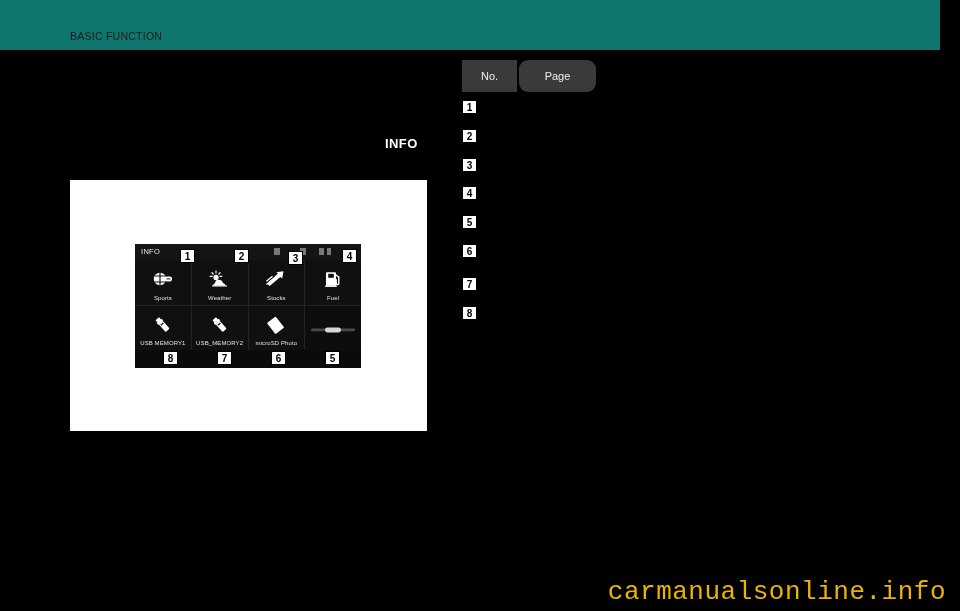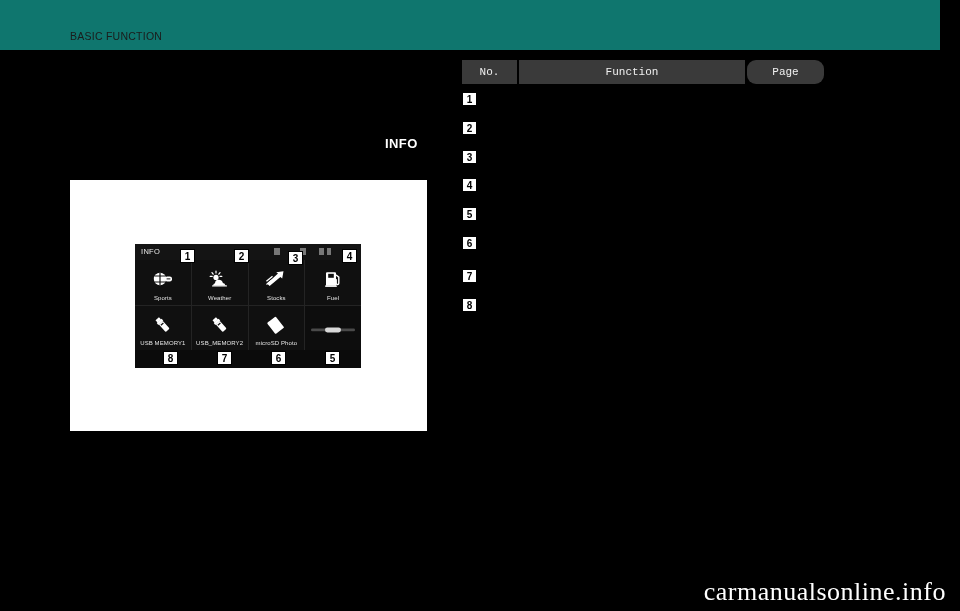--- a/index.html
+++ b/index.html
@@ -156,23 +156,22 @@
 
   
   #table-wrap {
     position: absolute;
     left: 462px;
     top: 60px;
     width: 362px;
   }
   #table-head {
     display: flex;
-    height: 24px;
+    height: 32px;
     gap: 2px;
-    font-family: Liberation Mono, monospace;
   }
   .th {
     background: #3a3a3a;
     color: #f0f0f0;
     font-size: 11px;
     display: flex;
     align-items: center;
     justify-content: center;
     box-sizing: border-box;
   }
@@ -211,23 +210,23 @@
     width: 70px;
     text-align: right;
   }
 
   
   #watermark {
     position: absolute;
     right: 14px;
     bottom: 4px;
     font-size: 26px;
-    color: #ffffff;
+    color: #eab308;
     letter-spacing: 0.5px;
-    font-family: Liberation Serif, serif;
+    font-family: Liberation Mono, monospace;
   }
 </style>
 </head>
 <body>
 
 <div id="header-bar">
   <div id="header-title">BASIC FUNCTION</div>
 </div>
 
 <div id="info-caption">INFO</div>
@@ -363,21 +362,20 @@
   <div class="callout" style="left:255px; top:171px;">5</div>
   <div class="callout" style="left:201px; top:171px;">6</div>
   <div class="callout" style="left:147px; top:171px;">7</div>
   <div class="callout" style="left:93px;  top:171px;">8</div>
 </div>
 
 <div id="table-wrap">
 
   <div id="table-head">
     <div class="th no">No.</div>
-    <div class="th fn">Function</div>
     <div class="th pg">Page</div>
   </div>
 
   <div class="trow" style="margin-top:8px">
     <div class="rownum">1</div>
     <div class="rowfn"></div>
     <div class="rowpg"></div>
   </div>
 
   <div class="trow" style="margin-top:15px">

